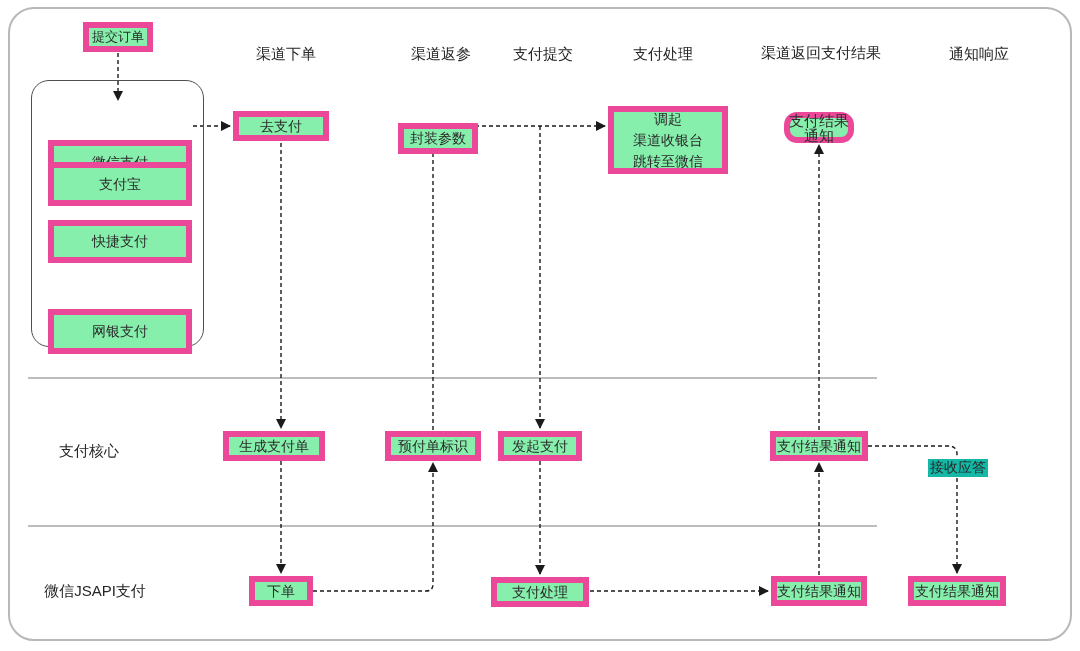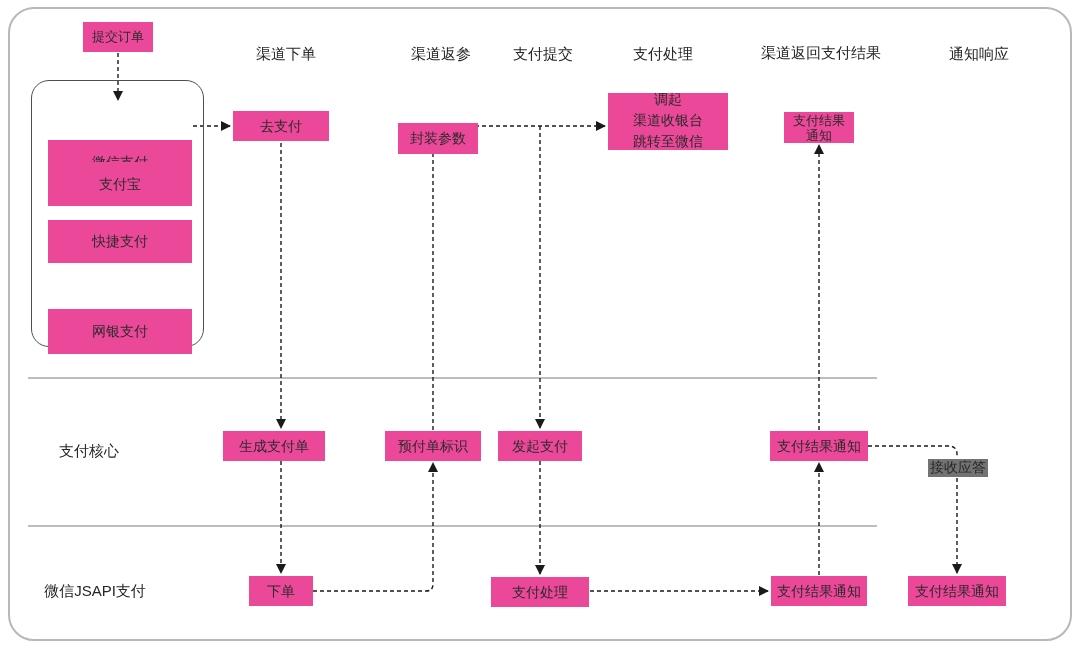--- a/index.html
+++ b/index.html
@@ -3,36 +3,36 @@
 <meta charset="utf-8">
 <style>
   html,body{margin:0;padding:0;}
   body{
     width:1080px;height:651px;position:relative;background:#ffffff;
     font-family:"Liberation Sans",sans-serif;color:#2b2b2b;overflow:hidden;
   }
   .layer{position:absolute;left:0;top:0;width:1080px;height:651px;}
   svg.layer{pointer-events:none;}
   .node{
-    position:absolute;background:#ec4899;border:6px solid #ec4899;
+    position:absolute;background:#86efac;border:6px solid #ec4899;
     display:flex;align-items:center;justify-content:center;
     font-size:14px;line-height:1.15;color:#2b2b2b;text-align:left;
     box-sizing:border-box;white-space:nowrap;z-index:3;
   }
   .node.multi{flex-direction:column;line-height:21px;}
-  .node.multi-tight{flex-direction:column;font-size:13px;line-height:15px;}
+  .node.multi-tight{flex-direction:column;font-size:15px;line-height:15px;border-radius:13px;}
   .group{
     position:absolute;border:1px solid #4f4f4f;border-radius:18px;
     background:transparent;box-sizing:border-box;z-index:1;
   }
   .col-header,.lane-label,.float-label{
     position:absolute;transform:translate(-50%,-50%);
     font-size:15px;color:#262626;white-space:nowrap;z-index:4;
   }
-  .float-label{font-size:14px;background:#737373;padding:0 2px;text-align:center;}
+  .float-label{font-size:14px;background:#14b8a6;padding:0 2px;text-align:center;}
 </style>
 </head>
 <body>
 
 <div class="group" style="left:31px;top:80px;width:173px;height:267px;"></div>
 
 <svg class="layer" viewBox="0 0 1080 651">
   <defs>
     <marker id="arrow" viewBox="0 0 10 10" refX="9" refY="5" markerWidth="10" markerHeight="10" orient="auto-start-reverse" markerUnits="userSpaceOnUse">
       <path d="M0,0 L10,5 L0,10 z" fill="#1a1a1a"></path>
@@ -72,21 +72,21 @@
 <div class="lane-label" style="left:89px;top:451px;">支付核心</div>
 <div class="lane-label" style="left:95px;top:591px;">微信JSAPI支付</div>
 
 <div class="node" style="left:83px;top:22px;width:70px;height:30px;font-size:13px;">提交订单</div>
 <div class="node" style="left:48px;top:103px;width:144px;height:45px;margin-top:37px;">微信支付</div>
 <div class="node" style="left:48px;top:162px;width:144px;height:44px;">支付宝</div>
 <div class="node" style="left:48px;top:220px;width:144px;height:43px;">快捷支付</div>
 <div class="node" style="left:48px;top:273px;width:144px;height:45px;margin-top:36px;">网银支付</div>
 <div class="node" style="left:233px;top:111px;width:96px;height:30px;">去支付</div>
 <div class="node" style="left:398px;top:123px;width:80px;height:31px;">封装参数</div>
-<div class="node multi" style="left:608px;top:93px;width:120px;height:57px;font-family:Liberation Mono, monospace;">
+<div class="node multi" style="left:608px;top:106px;width:120px;height:68px;">
   <span>调起</span>
   <span>渠道收银台</span>
   <span>跳转至微信</span>
 </div>
 <div class="node multi-tight" style="left:784px;top:112px;width:70px;height:31px;">
   <span>支付结果</span>
   <span>通知</span>
 </div>
 
 <div class="node" style="left:223px;top:431px;width:102px;height:30px;">生成支付单</div>

